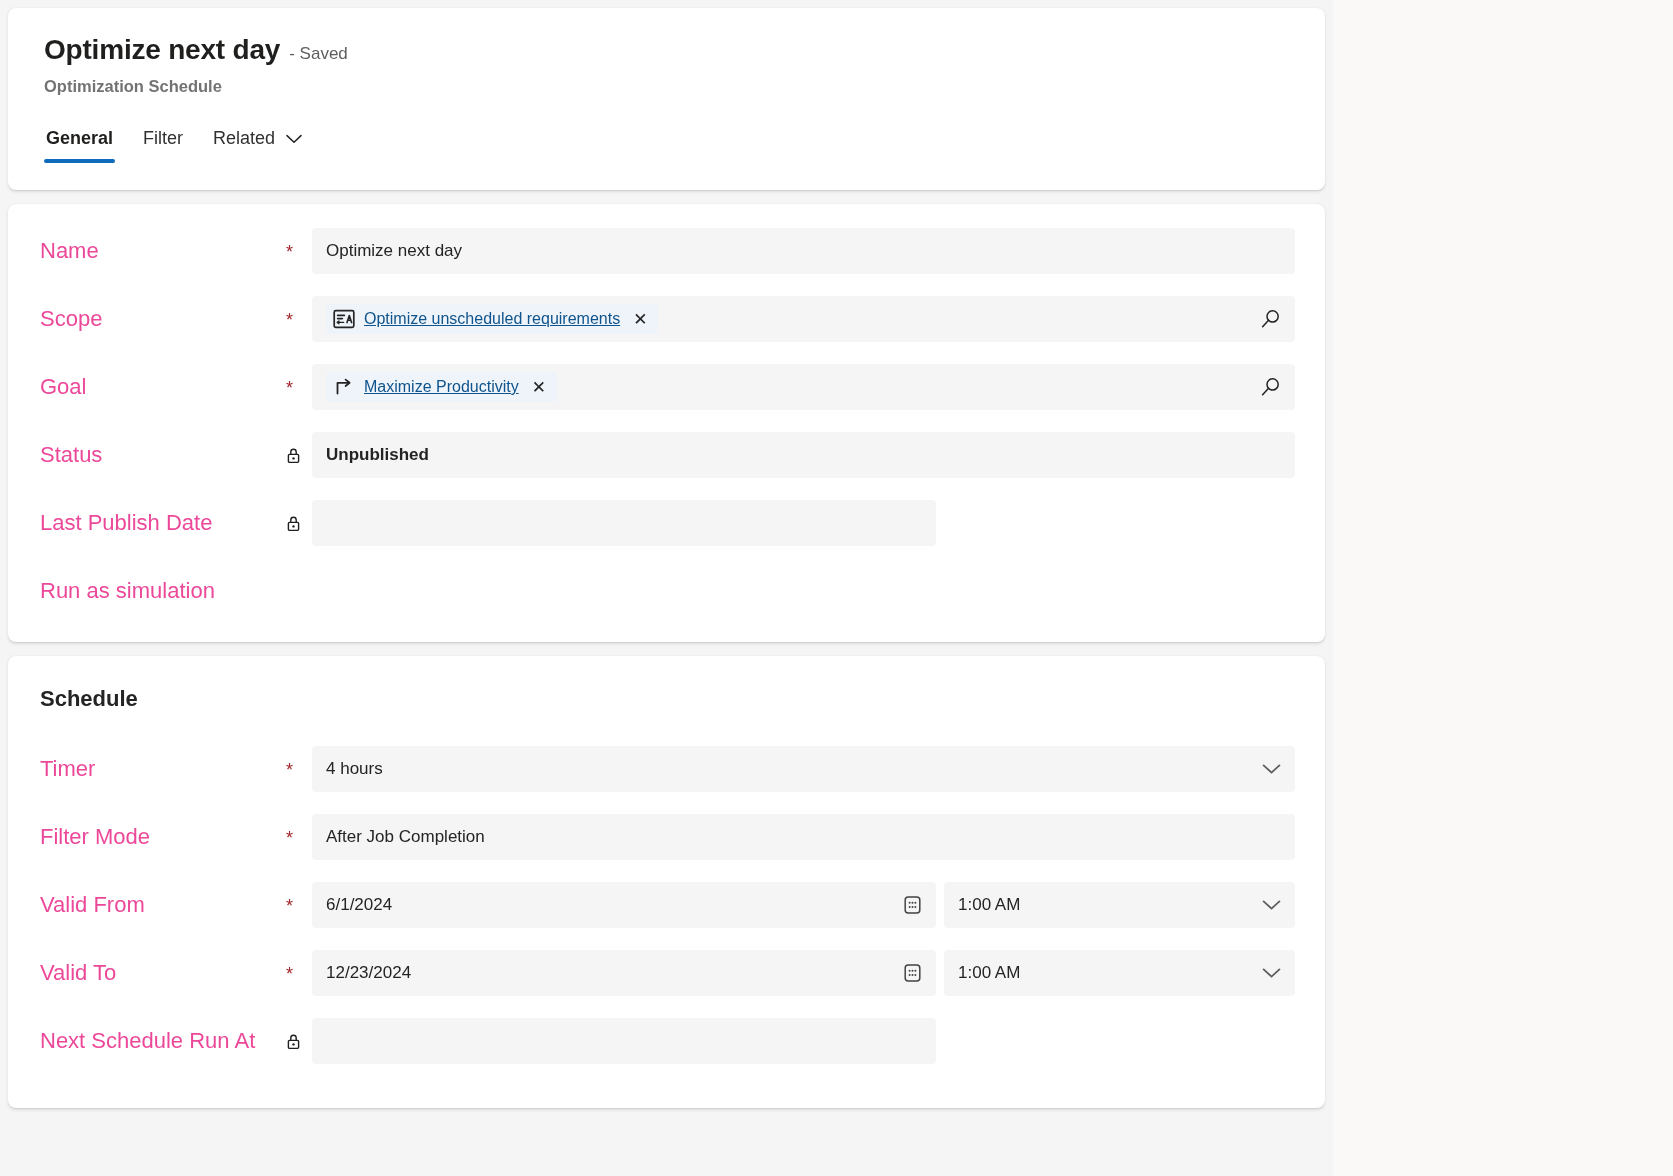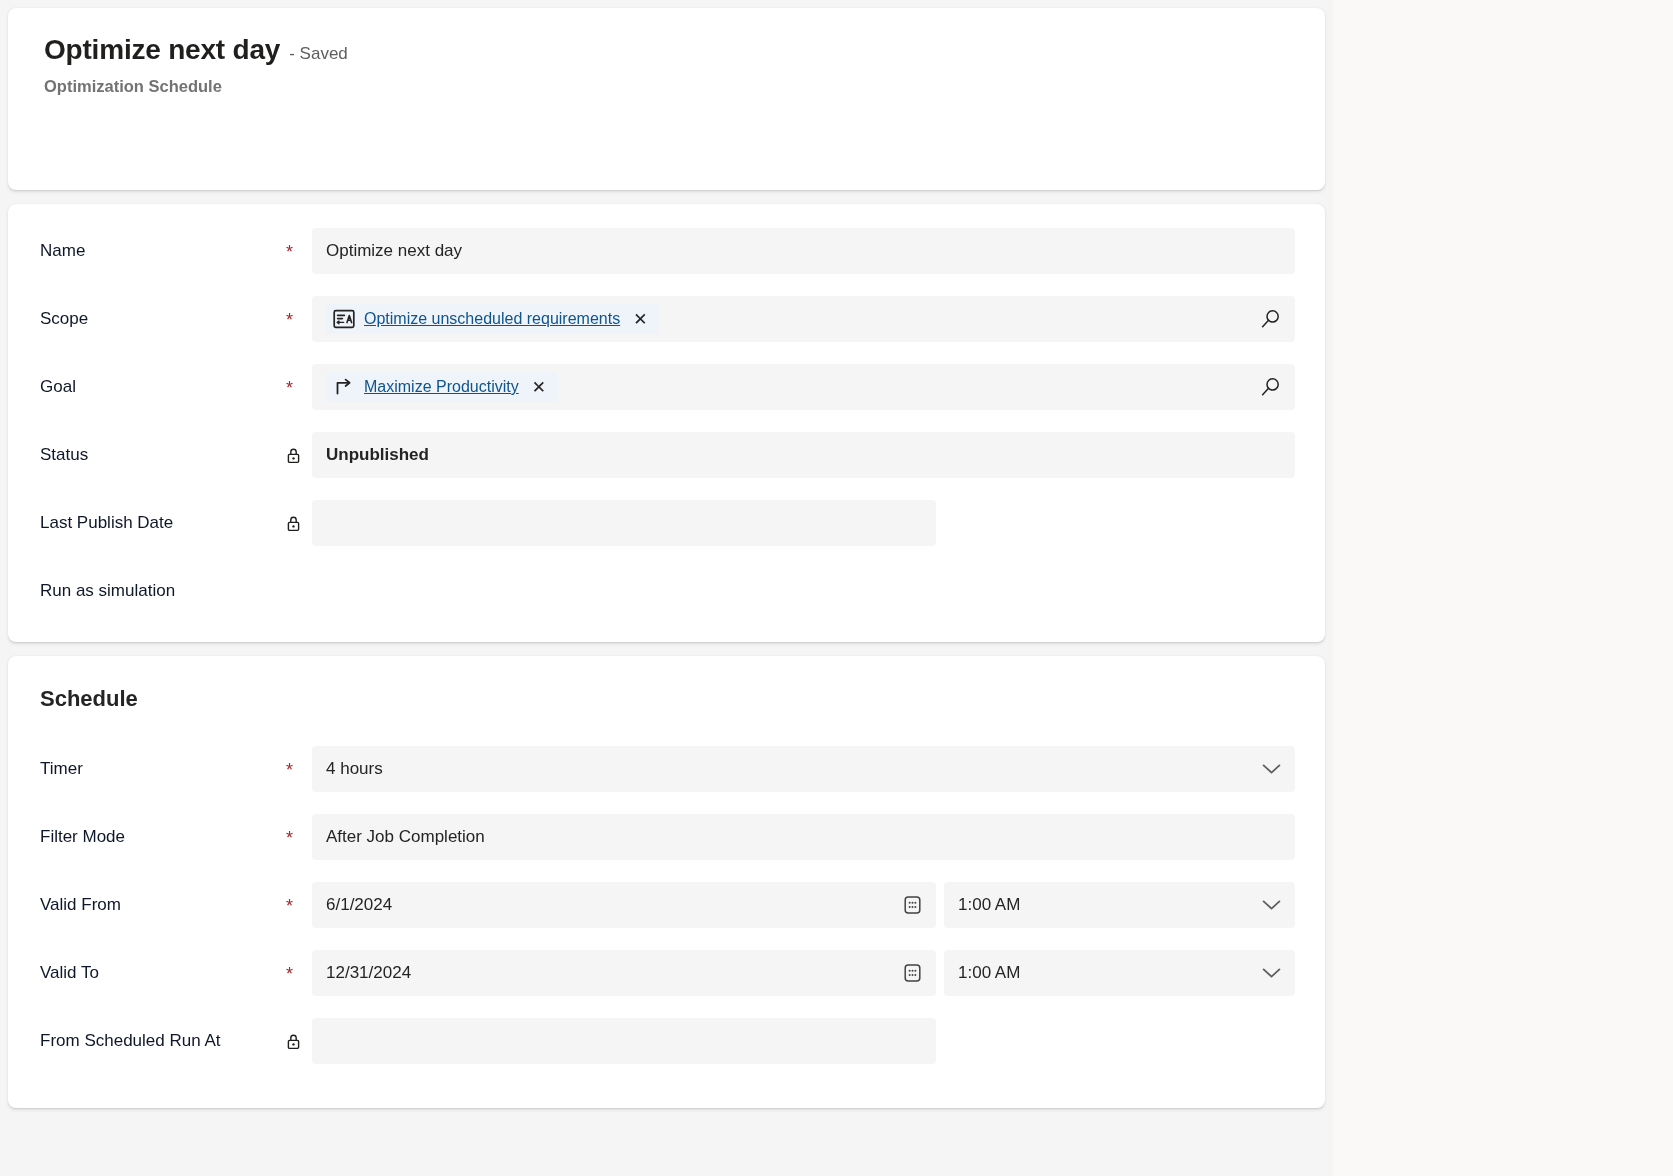--- a/index.html
+++ b/index.html
@@ -111,22 +111,22 @@
   .field-row:last-child { margin-bottom: 0; }
 
   .field-label {
     width: 242px;
     flex: none;
     display: flex;
     align-items: center;
     padding-left: 2px;
   }
   .label-text {
-    font-size: 17px;
-    color: #0f172a;
+    font-size: 22px;
+    color: #ec4899;
     white-space: nowrap;
   }
   .label-marker {
     width: 32px;
     flex: none;
     display: flex;
     align-items: center;
     justify-content: flex-start;
     padding-left: 6px;
   }
@@ -206,20 +206,36 @@
 
 <div class="page">
 
   <div class="card header-card">
     <div class="title-row">
       <span class="record-title">Optimize next day</span>
       <span class="saved-state">- Saved</span>
     </div>
     <div class="entity-name">Optimization Schedule</div>
 
+    <div class="tabs">
+      <div class="tab active">
+        <span>General</span>
+      </div>
+      <div class="tab">
+        <span>Filter</span>
+      </div>
+      <div class="tab">
+        <span class="tab-with-chevron">
+          <span>Related</span>
+          <svg class="chev-sm" viewBox="0 0 16 10">
+            <path d="M1 1.6 L8 8.2 L15 1.6" fill="none" stroke="#242424" stroke-width="1.5" stroke-linecap="round" stroke-linejoin="round"></path>
+          </svg>
+        </span>
+      </div>
+    </div>
   </div>
 
   <div class="card section">
 
     <div class="field-row">
       <div class="field-label">
         <span class="label-text">Name</span>
       </div>
       <div class="label-marker">
         <span class="req-star">*</span>
@@ -404,21 +420,21 @@
 
     <div class="field-row">
       <div class="field-label">
         <span class="label-text">Valid To</span>
       </div>
       <div class="label-marker">
         <span class="req-star">*</span>
       </div>
       <div class="field-control">
         <div class="input-box date">
-          <span class="input-value">12/31/2024</span>
+          <span class="input-value">12/23/2024</span>
           <span class="trailing-icon">
             <svg class="cal-icon" viewBox="0 0 19 21">
               <rect x="2.2" y="2.4" width="14.6" height="16.2" rx="3.0" fill="none" stroke="#424242" stroke-width="1.5"></rect>
               <circle cx="6.6" cy="8.2" r="1.0" fill="#424242"></circle>
               <circle cx="9.5" cy="8.2" r="1.0" fill="#424242"></circle>
               <circle cx="12.4" cy="8.2" r="1.0" fill="#424242"></circle>
               <circle cx="6.6" cy="12.4" r="1.0" fill="#424242"></circle>
               <circle cx="9.5" cy="12.4" r="1.0" fill="#424242"></circle>
               <circle cx="12.4" cy="12.4" r="1.0" fill="#424242"></circle>
             </svg>
@@ -430,21 +446,21 @@
             <svg class="chev-icon" viewBox="0 0 19 12">
               <path d="M1.6 2.4 L9.5 9.6 L17.4 2.4" fill="none" stroke="#605e5c" stroke-width="1.8" stroke-linecap="round" stroke-linejoin="round"></path>
             </svg>
           </span>
         </div>
       </div>
     </div>
 
     <div class="field-row">
       <div class="field-label">
-        <span class="label-text">From Scheduled Run At</span>
+        <span class="label-text">Next Schedule Run At</span>
       </div>
       <div class="label-marker">
         <svg class="lock-icon" viewBox="0 0 15 17">
           <rect x="2.4" y="7.4" width="10.2" height="8.0" rx="1.1" fill="none" stroke="#201f1e" stroke-width="1.4"></rect>
           <path d="M4.8 7.4 V4.9 a2.7 2.7 0 0 1 5.4 0 V7.4" fill="none" stroke="#201f1e" stroke-width="1.4"></path>
           <circle cx="7.5" cy="11.4" r="1.2" fill="#201f1e"></circle>
         </svg>
       </div>
       <div class="field-control">
         <div class="input-box readonly narrow">

